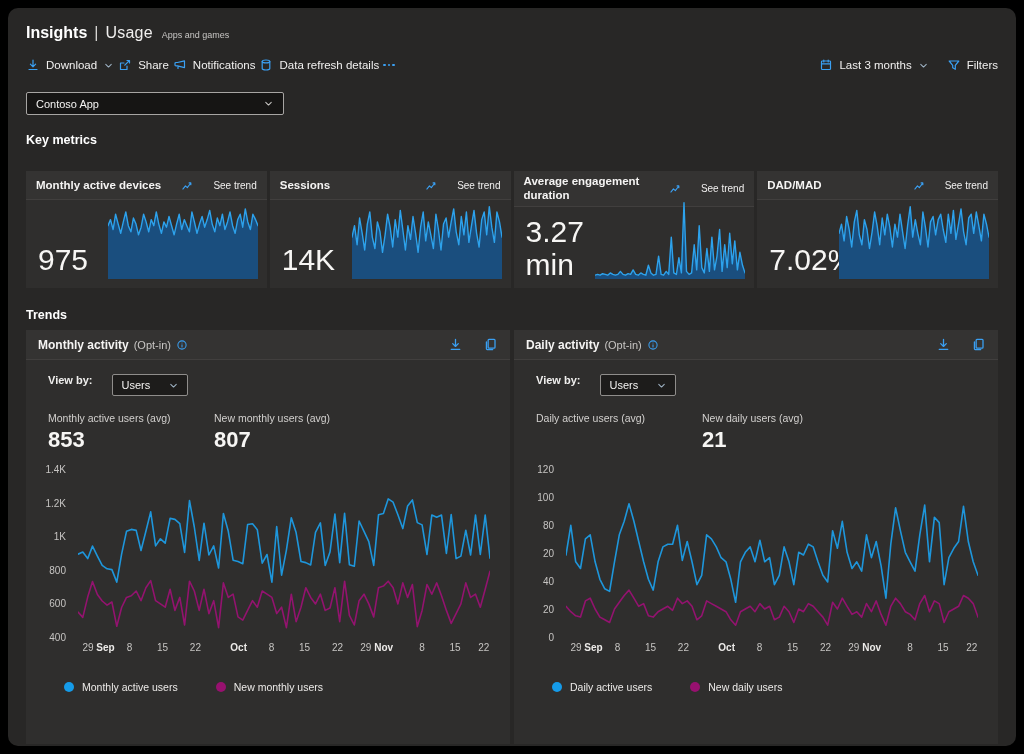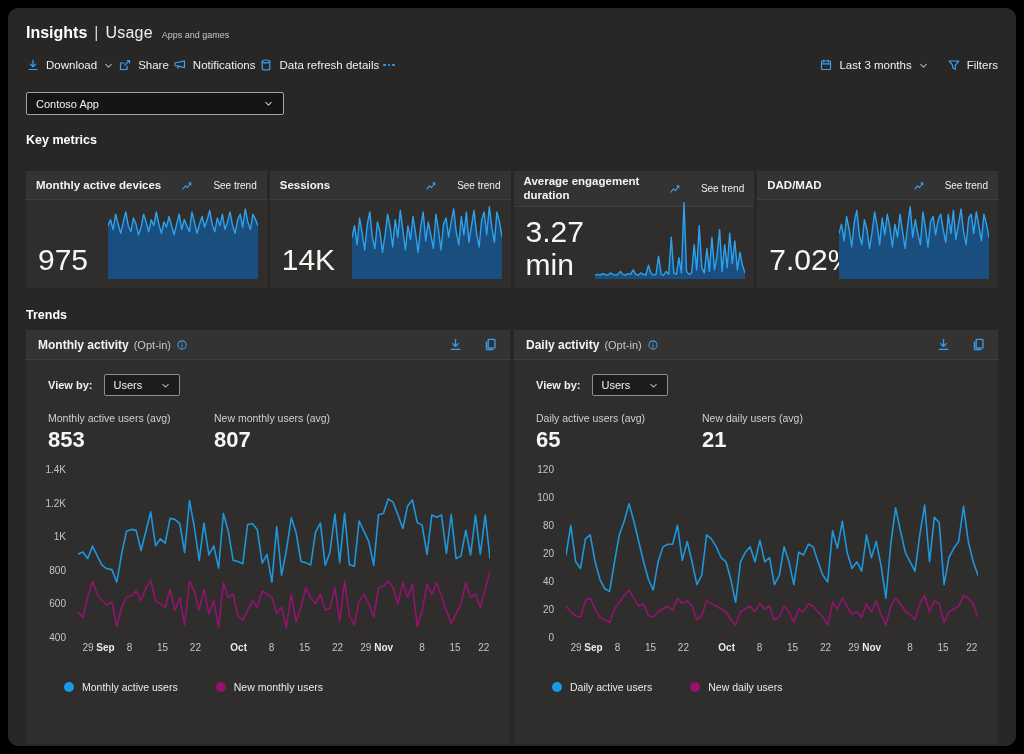--- a/index.html
+++ b/index.html
@@ -52,21 +52,21 @@
   .tcard-head {
     height:30px; background:#343332; border-bottom:1px solid #413f3e;
     display:flex; align-items:center; padding:0 12px;
   }
   .tcard-title { font-size:12px; font-weight:700; color:#f5f4f3; }
   .optin { font-size:11px; color:#c8c6c4; margin-left:5px; }
   .tcard-head .icon.info { width:12px; height:12px; margin-left:5px; }
   .thead-actions { margin-left:auto; display:flex; align-items:center; gap:20px; }
   .thead-actions .icon { width:15px; height:15px; }
   .tcard-body { padding:12px 12px 0 22px; }
-  .viewby { display:flex; align-items:center; gap:12px; margin-top:2px; }
+  .viewby { display:flex; align-items:flex-start; gap:20px; margin-top:2px; }
   .viewby-label { font-size:11px; font-weight:700; color:#f1f0ef; }
   .dd {
     width:76px; height:22px; background:#1d1c1b; border:1px solid #8f8d8b; border-radius:2px;
     display:flex; align-items:center; justify-content:space-between; padding:0 8px; font-size:11px; color:#f3f2f1;
   }
   .tmetrics { display:flex; gap:38px; margin-top:16px; }
   .tmetric { min-width:128px; }
   .tmetric-label { font-size:10.5px; color:#d2d0ce; }
   .tmetric-value { font-size:22px; font-weight:700; color:#f7f6f4; margin-top:3px; }
   
@@ -389,21 +389,20 @@
             <span class="chev">
                 <svg viewBox="0 0 14 14" fill="none" stroke="currentColor" stroke-width="1.3" stroke-linecap="round" stroke-linejoin="round">
                   <path d="M3.5 5.5L7 9l3.5-3.5"></path>
                 </svg>
               </span>
           </span>
         </div>
         <div class="tmetrics">
           <div class="tmetric">
             <div class="tmetric-label">Daily active users (avg)</div>
-            <div class="tmetric-value">65</div>
           </div>
           <div class="tmetric">
             <div class="tmetric-label">New daily users (avg)</div>
             <div class="tmetric-value">21</div>
           </div>
         </div>
         <div class="chart">
           <div class="ylabels">
               <div class="ytick" style="top: 0%;">120</div>
               <div class="ytick" style="top: 16.6667%;">100</div>

